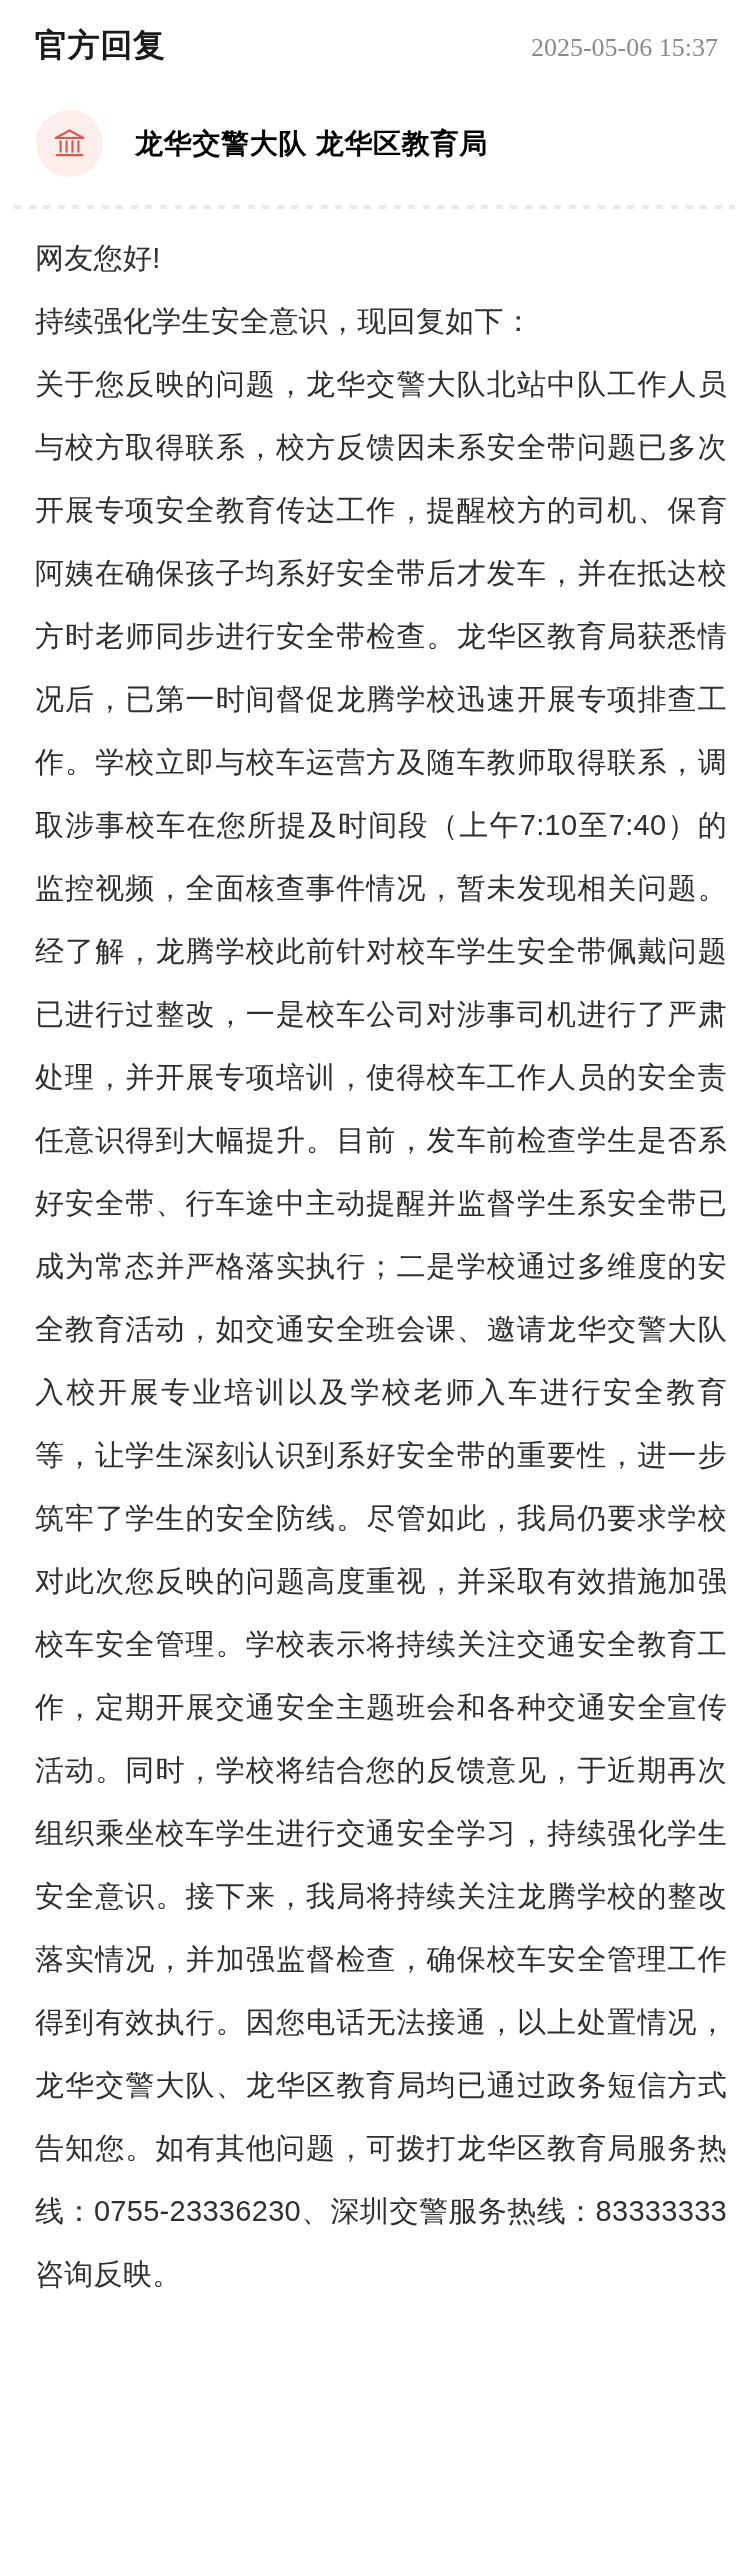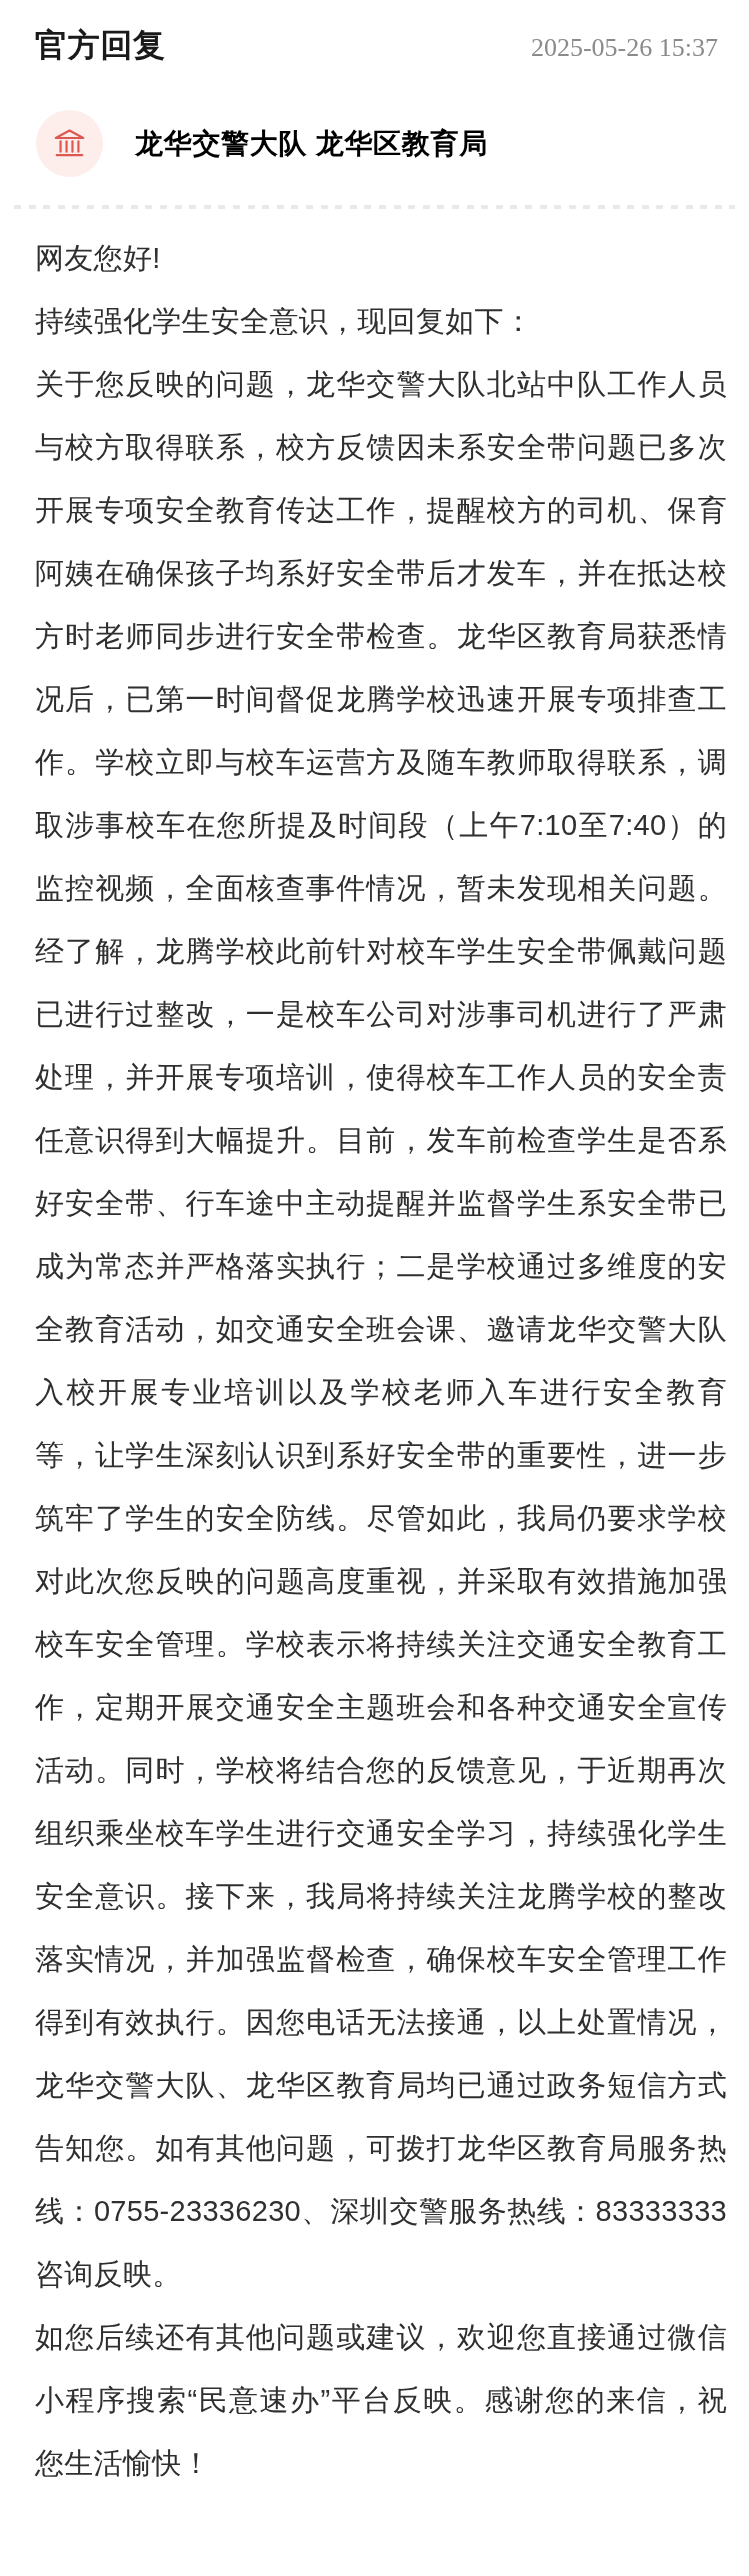--- a/index.html
+++ b/index.html
@@ -86,21 +86,21 @@
     word-break: break-all;
   }
 </style>
 </head>
 <body>
 
 <div class="page">
 
   <div class="header">
     <div class="page-title">官方回复</div>
-    <div class="reply-timestamp">2025-05-26 15:37</div>
+    <div class="reply-timestamp">2025-05-06 15:37</div>
   </div>
 
   <div class="publisher-row">
     <div class="avatar">
       <span>
         <svg width="33" height="33" viewBox="0 0 48 48" fill="none" stroke="#dd5850" stroke-width="3.2" stroke-linecap="round" stroke-linejoin="round">
           <path d="M24 5 L44 16 H4 Z"></path>
           <line x1="11" y1="21" x2="11" y2="36"></line>
           <line x1="19.7" y1="21" x2="19.7" y2="36"></line>
           <line x1="28.3" y1="21" x2="28.3" y2="36"></line>
@@ -111,17 +111,16 @@
     </div>
     <div class="publisher-name">龙华交警大队 龙华区教育局</div>
   </div>
 
   <div class="divider"></div>
 
   <div class="reply-body">
     <p>网友您好!</p>
     <p>持续强化学生安全意识，现回复如下：</p>
     <p>关于您反映的问题，龙华交警大队北站中队工作人员与校方取得联系，校方反馈因未系安全带问题已多次开展专项安全教育传达工作，提醒校方的司机、保育阿姨在确保孩子均系好安全带后才发车，并在抵达校方时老师同步进行安全带检查。龙华区教育局获悉情况后，已第一时间督促龙腾学校迅速开展专项排查工作。学校立即与校车运营方及随车教师取得联系，调取涉事校车在您所提及时间段（上午7:10至7:40）的监控视频，全面核查事件情况，暂未发现相关问题。经了解，龙腾学校此前针对校车学生安全带佩戴问题已进行过整改，一是校车公司对涉事司机进行了严肃处理，并开展专项培训，使得校车工作人员的安全责任意识得到大幅提升。目前，发车前检查学生是否系好安全带、行车途中主动提醒并监督学生系安全带已成为常态并严格落实执行；二是学校通过多维度的安全教育活动，如交通安全班会课、邀请龙华交警大队入校开展专业培训以及学校老师入车进行安全教育等，让学生深刻认识到系好安全带的重要性，进一步筑牢了学生的安全防线。尽管如此，我局仍要求学校对此次您反映的问题高度重视，并采取有效措施加强校车安全管理。学校表示将持续关注交通安全教育工作，定期开展交通安全主题班会和各种交通安全宣传活动。同时，学校将结合您的反馈意见，于近期再次组织乘坐校车学生进行交通安全学习，持续强化学生安全意识。接下来，我局将持续关注龙腾学校的整改落实情况，并加强监督检查，确保校车安全管理工作得到有效执行。因您电话无法接通，以上处置情况，龙华交警大队、龙华区教育局均已通过政务短信方式告知您。如有其他问题，可拨打龙华区教育局服务热线：0755-23336230、深圳交警服务热线：83333333咨询反映。</p>
-    <p>如您后续还有其他问题或建议，欢迎您直接通过微信小程序搜索“民意速办”平台反映。感谢您的来信，祝您生活愉快！</p>
   </div>
 
 </div>
 
 
 </body></html>

